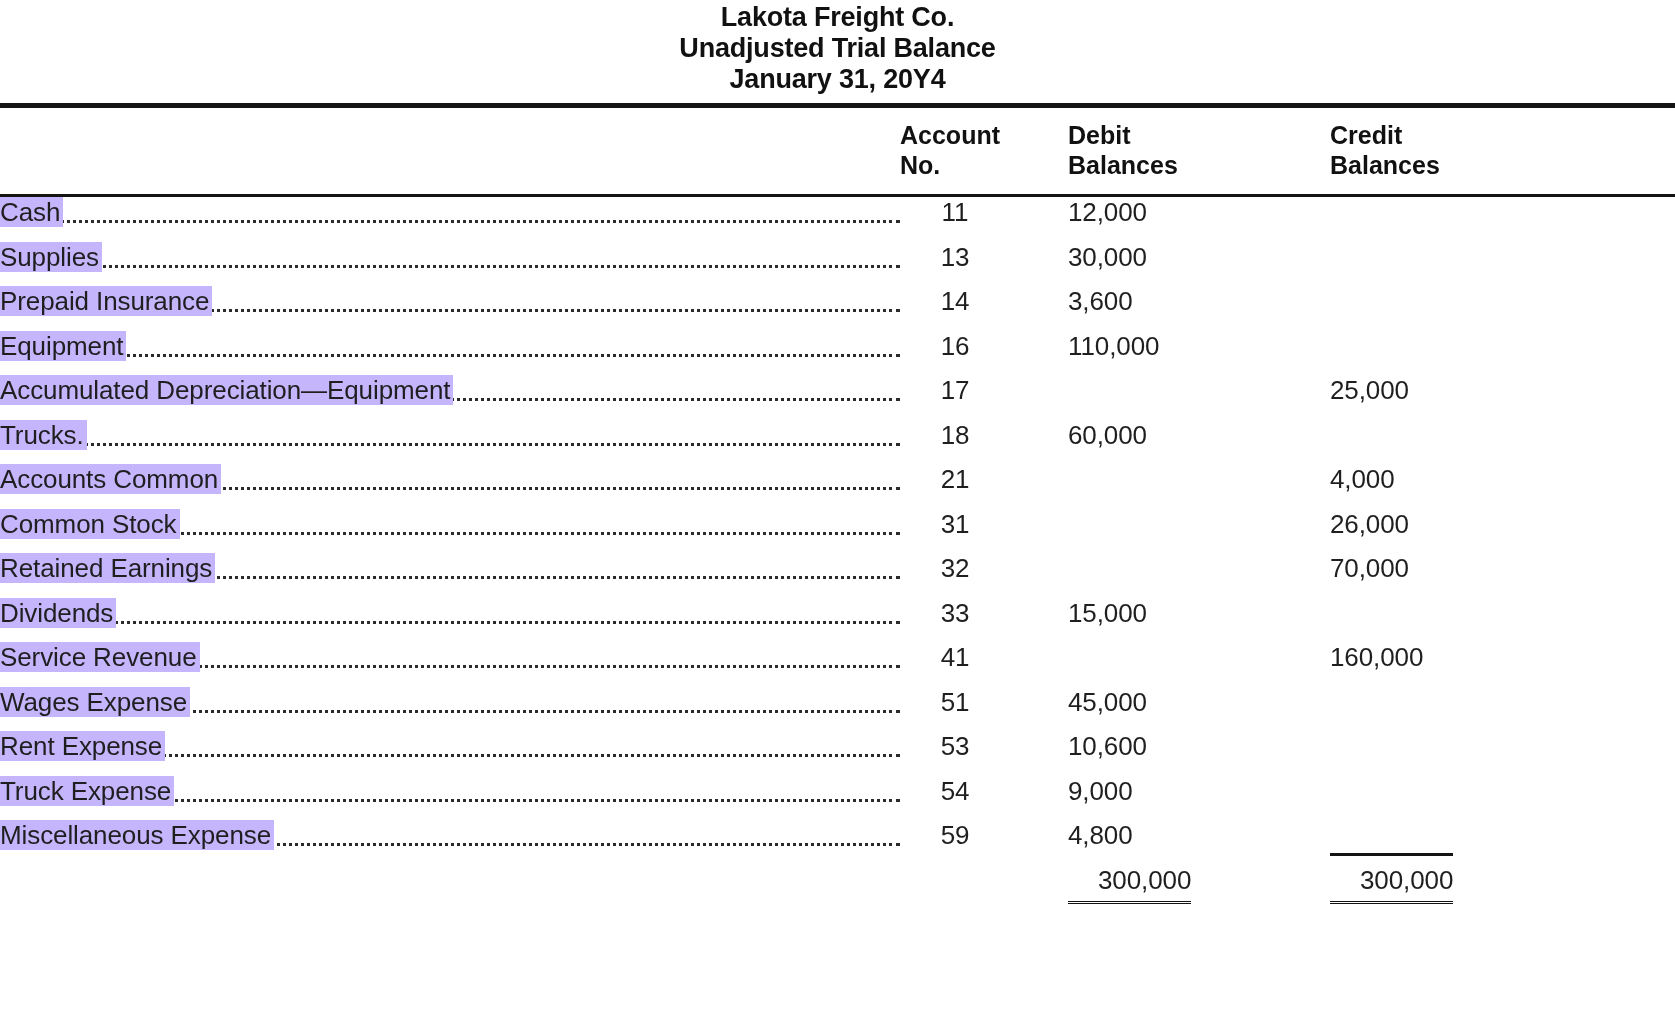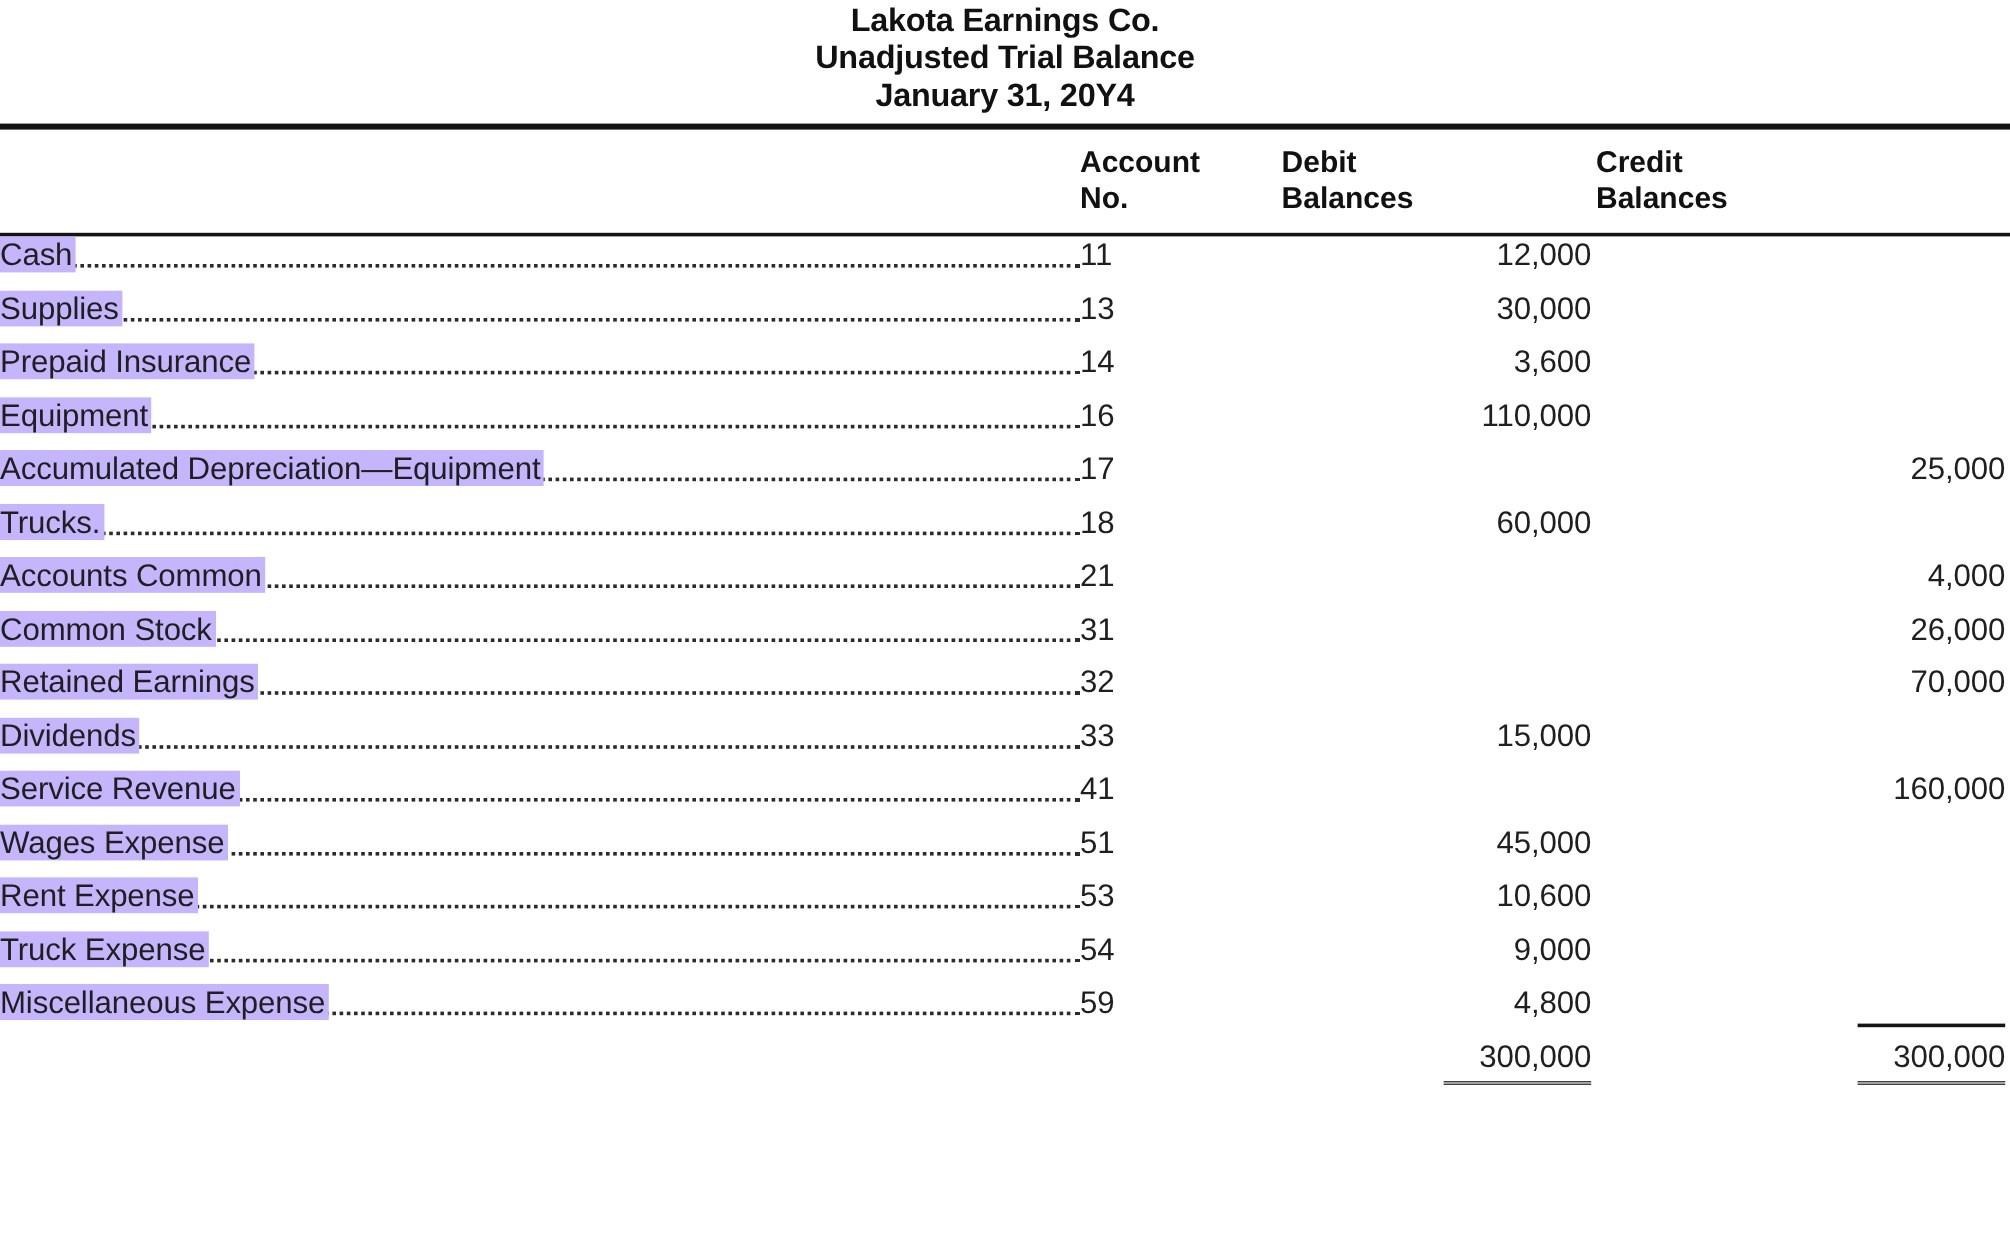--- a/index.html
+++ b/index.html
@@ -97,28 +97,28 @@
     border-bottom: 3px dotted #2b2b2b;
     z-index: 0;
   }
   .acct-name .label {
     position: relative;
     z-index: 1;
     background: #c4b5fd;
     padding-right: 3px;
   }
   .num {
-    text-align: right;
+    text-align: left;
     font-size: 26px;
     white-space: nowrap;
     padding-right: 4px !important;
     letter-spacing: -0.1px;
   }
   .acctno {
-    text-align: left;
+    text-align: center;
     font-size: 26px;
     white-space: nowrap;
     padding-right: 58px !important;
     letter-spacing: -0.1px;
   }
   .total-row td { height: 52px; vertical-align: baseline; }
   .amt-double {
     display: inline-block;
     border-bottom: 3px double #141414;
     padding-bottom: 6px;
@@ -134,21 +134,21 @@
     border-bottom: 3px solid #141414;
   }
   .blank { color: transparent; }
 </style>
 <style>.dbl-wrap::after{bottom:auto;top:-12px;}</style></head>
 <body>
 
 <div class="sheet">
 
   <div class="title-block">
-    <div class="title-line">Lakota Earnings Co.</div>
+    <div class="title-line">Lakota Freight Co.</div>
     <div class="title-line">Unadjusted Trial Balance</div>
     <div class="title-line">January 31, 20Y4</div>
   </div>
 
   <div class="rule-thick"></div>
 
   <table class="tb">
     <colgroup>
       <col class="c-name">
         <col class="c-acct">

